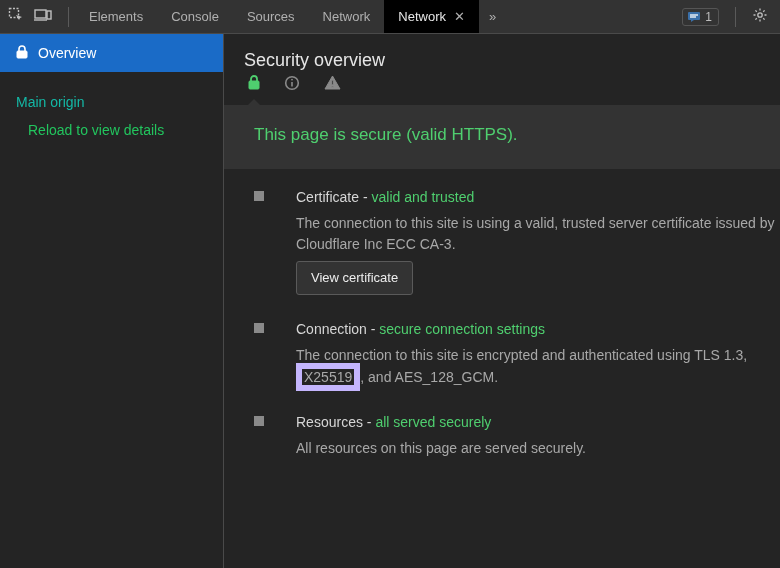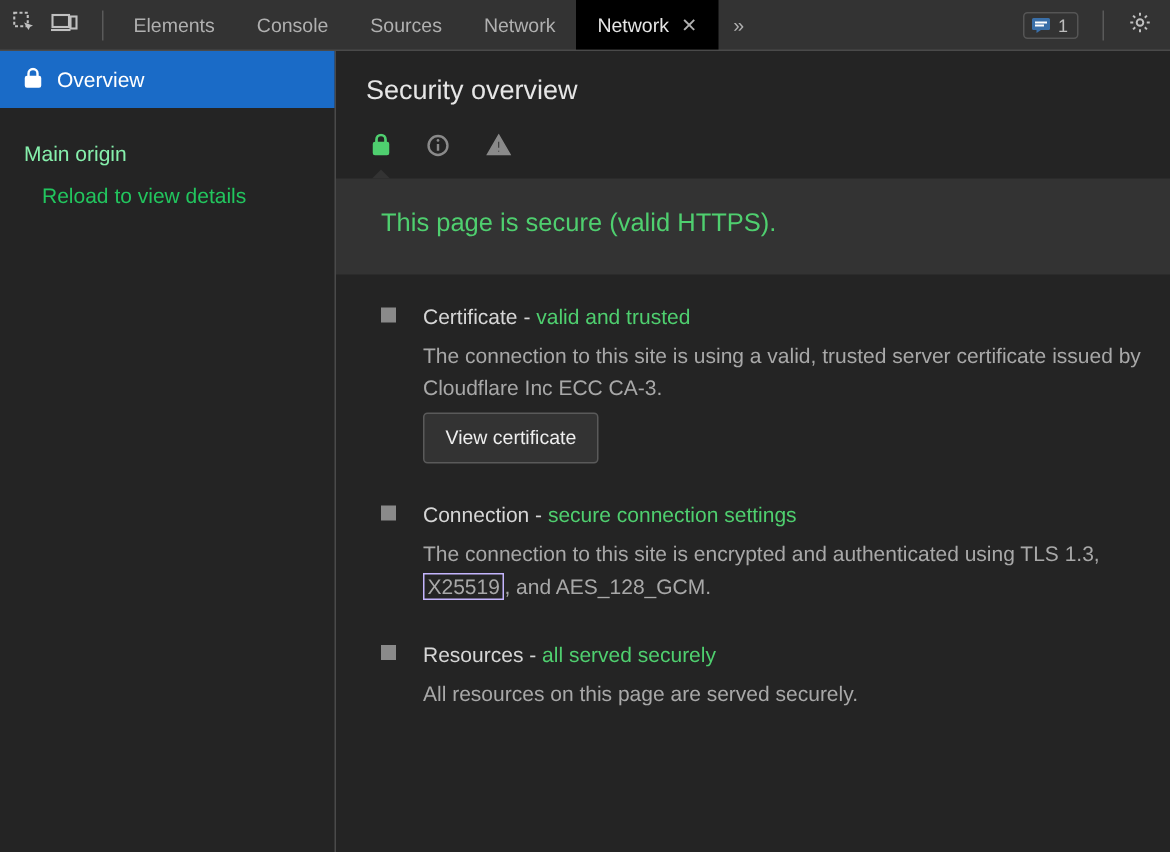--- a/index.html
+++ b/index.html
@@ -92,40 +92,39 @@
     color: #d8d8d8;
     font-size: 14px;
     gap: 10px;
   }
   .side-item.selected {
     background: #1a6bc7;
     color: #ffffff;
   }
   .side-heading {
     padding: 22px 16px 6px 16px;
-    color: #86efac;
+    color: #14b8a6;
     font-size: 14px;
   }
   .side-sub {
     padding: 6px 16px 6px 28px;
     color: #22c55e;
     font-size: 14px;
   }
   .content {
     flex: 1;
     background: #242424;
     padding: 16px 0 0 0;
     overflow: hidden;
   }
   .content-inner { padding-left: 20px; }
   .page-title {
     color: #e6e6e6;
     font-size: 18px;
     font-weight: 400;
-    margin-bottom: 14px;
   }
   .icon-row {
     display: flex;
     align-items: center;
     gap: 24px;
     padding-left: 4px;
     height: 26px;
   }
   .icon-row .lock { color: #4fcf6f; }
   .icon-row .info, .icon-row .warn { color: #8a8a8a; }
@@ -143,35 +142,35 @@
     padding: 20px 0 24px 0;
   }
   .summary-text {
     color: #4fcf6f;
     font-size: 17px;
     padding-left: 30px;
   }
   .section {
     display: flex;
     padding: 18px 0 6px 30px;
-    gap: 18px;
+    gap: 32px;
   }
   .sec-bullet {
     width: 10px; height: 10px;
     background: #8a8a8a;
     margin-top: 4px;
     flex-shrink: 0;
   }
   .sec-body { flex: 1; color: #bfbfbf; font-size: 14px; line-height: 1.55; padding-right: 4px; }
   .sec-title { color: #d6d6d6; }
   .sec-status { color: #4fcf6f; }
   .sec-dash { color: #d6d6d6; }
   .sec-desc { color: #a8a8a8; margin-top: 4px; }
   .highlight-box {
-    border: 1px solid #c4b5fd;
+    border: 6px solid #c4b5fd;
     padding: 0 2px;
   }
   .btn {
     display: inline-block;
     margin-top: 5px;
     border: 1px solid #5a5a5a;
     border-radius: 3px;
     padding: 6px 14px;
     color: #eeeeee;
     font-size: 13px;

